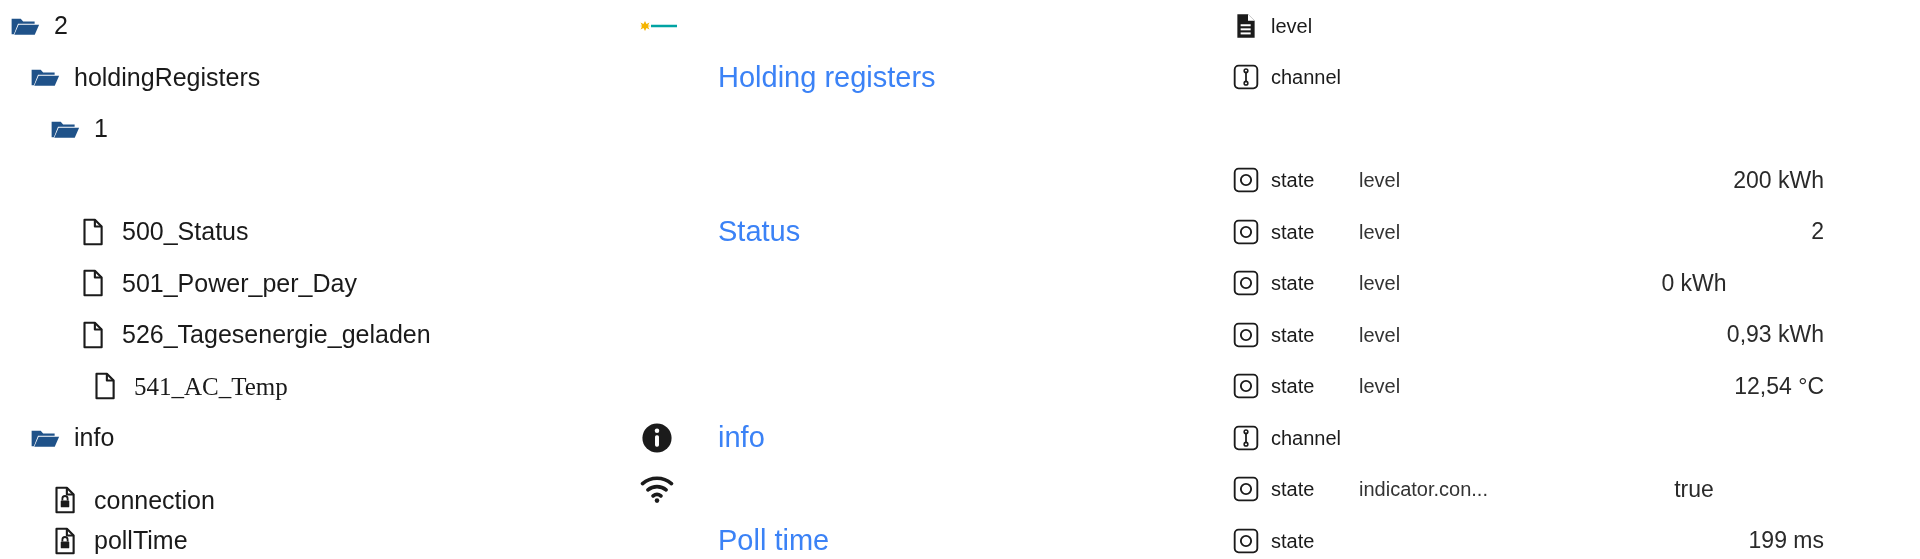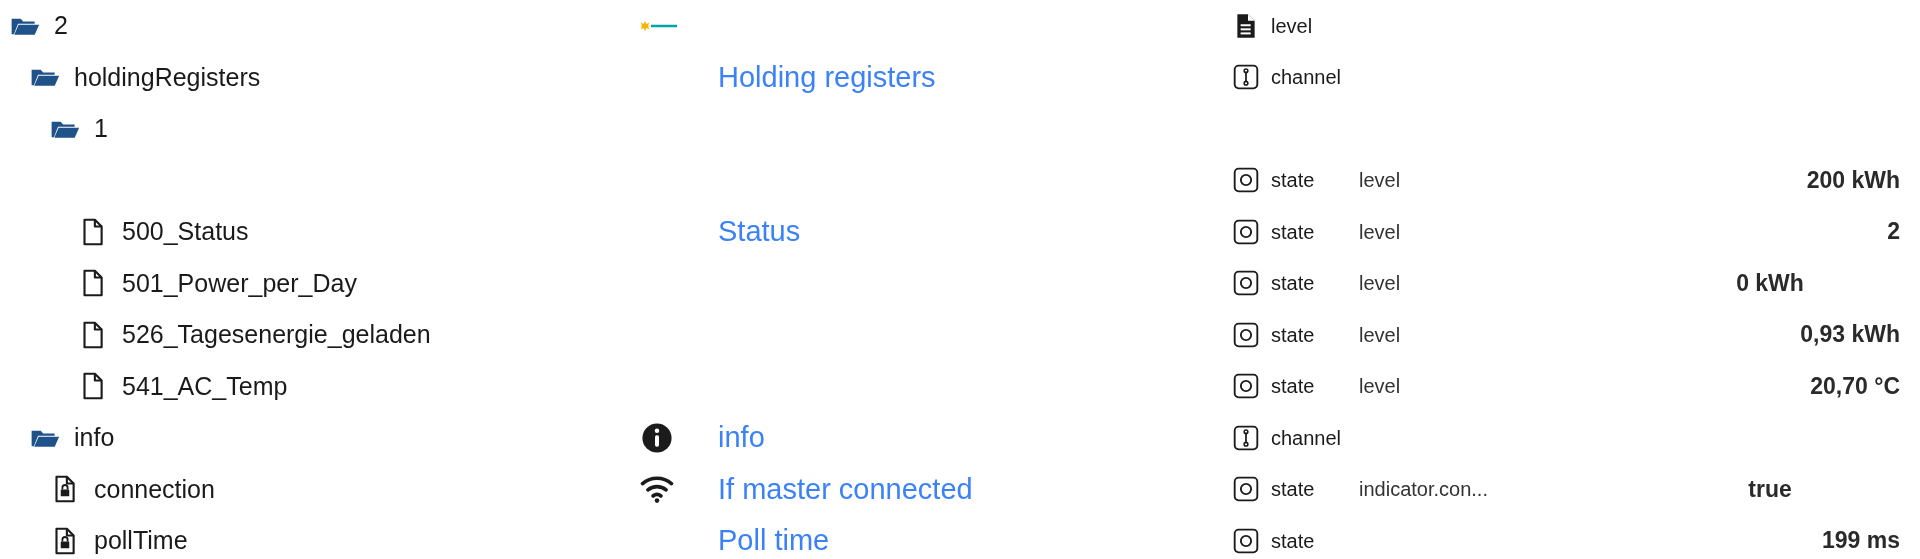--- a/index.html
+++ b/index.html
@@ -106,24 +106,23 @@
   .role-label {
     font-size: 20px;
     line-height: 1;
     color: #333333;
     white-space: nowrap;
     margin-left: 12px;
   }
 
   
   .col-value {
-    left: 1640px;
+    left: 1564px;
     width: 260px;
     justify-content: flex-start;
-    font-weight: bold;
   }
   .value-label {
     font-size: 23px;
     line-height: 1;
     color: #2a2a2a;
     white-space: nowrap;
     padding-left: 134px;
   }
 
   svg { display: block; }
@@ -352,21 +351,21 @@
           </span>
           <span class="type-label">state</span>
           <span class="role-label">level</span>
         </div>
       </div>
       <div class="cell col-value" style="justify-content: flex-end; padding-right: 28px; align-items: center;">
         <span class="value-label" style="padding-left: 0px;">0,93 kWh</span>
       </div>
     </div>
     <div class="row">
-      <div class="cell col-name" style="left:78px;">
+      <div class="cell col-name" style="left:90px;font-family:Liberation Serif, serif;">
         <div class="name-inner">
           <span class="tree-icon">
             <svg viewBox="0 0 24 24" width="30" height="30">
               <path d="M5.2 2.2h8.3l5.4 5.4v14.2H5.2z" fill="none" stroke="#1b1b1b" stroke-width="1.7" stroke-linejoin="round"></path>
               <path d="M13.5 2.2v5.4h5.4" fill="none" stroke="#1b1b1b" stroke-width="1.7" stroke-linejoin="round"></path>
             </svg>
           </span>
           <span class="name-label">541_AC_Temp</span>
         </div>
       </div>
@@ -382,21 +381,21 @@
             <svg viewBox="0 0 24 24" width="28" height="28">
               <rect x="2.3" y="2.3" width="19.4" height="19.4" rx="3.4" fill="none" stroke="#1b1b1b" stroke-width="1.6"></rect>
               <circle cx="12" cy="12" r="4.4" fill="none" stroke="#1b1b1b" stroke-width="1.6"></circle>
             </svg>
           </span>
           <span class="type-label">state</span>
           <span class="role-label">level</span>
         </div>
       </div>
       <div class="cell col-value" style="justify-content: flex-end; padding-right: 20px;">
-        <span class="value-label" style="padding-left: 0px;">20,70 °C</span>
+        <span class="value-label" style="padding-left: 0px;">12,54 °C</span>
       </div>
     </div>
     <div class="row">
       <div class="cell col-name" style="left:30px;">
         <div class="name-inner">
           <span class="tree-icon">
             <svg viewBox="0 0 24 24" width="30" height="30">
               <path d="M1.3 6.1h7.3l1.9 2.2h9.2v1.9H6.4L3.1 18.6H1.3z" fill="#1f5289"></path>
               <path d="M6.9 10.9h16.4l-3.5 8.1H3.4z" fill="#1f5289"></path>
             </svg>
@@ -427,21 +426,21 @@
             </svg>
           </span>
           <span class="type-label">channel</span>
         </div>
       </div>
       <div class="cell col-value">
         <span class="value-label"></span>
       </div>
     </div>
     <div class="row">
-      <div class="cell col-name" style="left:50px;">
+      <div class="cell col-name" style="left:50px;align-items:flex-end;">
         <div class="name-inner">
           <span class="tree-icon">
             <svg viewBox="0 0 24 24" width="30" height="30">
               <path d="M5.2 2.2h8.3l5.4 5.4v14.2H5.2z" fill="none" stroke="#1b1b1b" stroke-width="1.7" stroke-linejoin="round"></path>
               <path d="M13.5 2.2v5.4h5.4" fill="none" stroke="#1b1b1b" stroke-width="1.7" stroke-linejoin="round"></path>
               <rect x="8.6" y="12.4" width="6.8" height="5.4" rx="0.7" fill="#1b1b1b"></rect>
               <path d="M9.9 12.4v-1.5a2.1 2.1 0 0 1 4.2 0v1.5" fill="none" stroke="#1b1b1b" stroke-width="1.45"></path>
             </svg>
           </span>
           <span class="name-label">connection</span>
@@ -450,21 +449,20 @@
       <div class="cell col-desc">
         <div class="desc-inner">
           <span class="desc-icon">
             <svg viewBox="0 0 24 24" width="34" height="34">
               <path d="M1.8 8.2A15.6 15.6 0 0 1 22.2 8.2" fill="none" stroke="#1b1b1b" stroke-width="2.6" stroke-linecap="round"></path>
               <path d="M5.6 12.6a10 10 0 0 1 12.8 0" fill="none" stroke="#1b1b1b" stroke-width="2.6" stroke-linecap="round"></path>
               <path d="M9.2 16.9a4.6 4.6 0 0 1 5.6 0" fill="none" stroke="#1b1b1b" stroke-width="2.6" stroke-linecap="round"></path>
               <circle cx="12" cy="20.2" r="1.6" fill="#1b1b1b"></circle>
             </svg>
           </span>
-          <span class="desc-label">If master connected</span>
         </div>
       </div>
       <div class="cell col-type">
         <div class="type-inner">
           <span class="type-icon">
             <svg viewBox="0 0 24 24" width="28" height="28">
               <rect x="2.3" y="2.3" width="19.4" height="19.4" rx="3.4" fill="none" stroke="#1b1b1b" stroke-width="1.6"></rect>
               <circle cx="12" cy="12" r="4.4" fill="none" stroke="#1b1b1b" stroke-width="1.6"></circle>
             </svg>
           </span>

